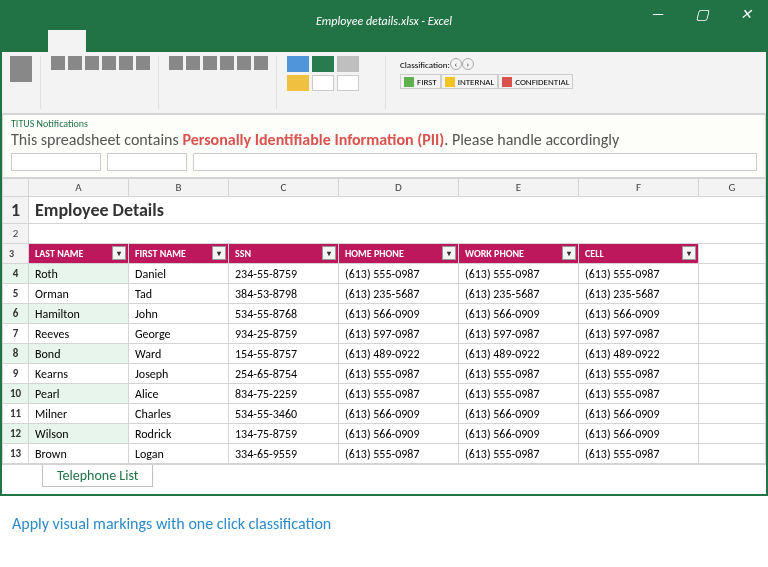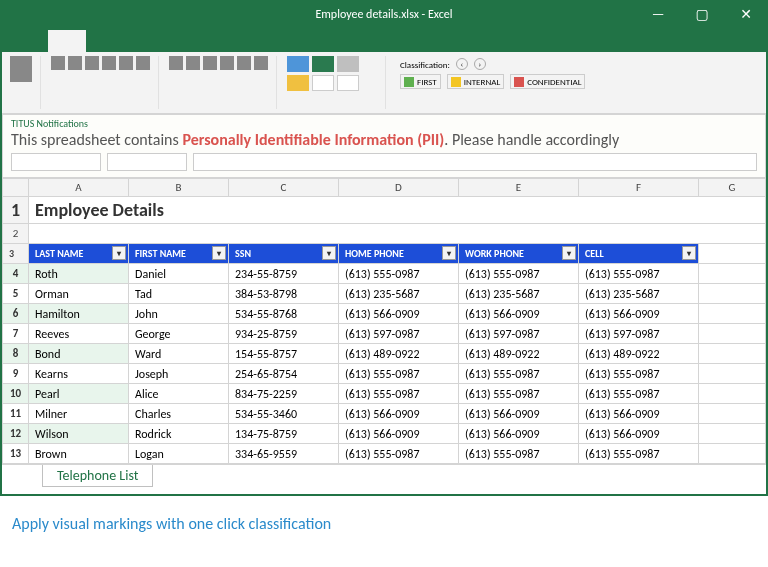--- a/index.html
+++ b/index.html
@@ -1,47 +1,47 @@
 <!DOCTYPE html>
 <html><head>
 <meta charset="utf-8">
 <style>
   * { box-sizing: border-box; margin: 0; padding: 0; }
   body { font-family: "Segoe UI", Calibri, sans-serif; background: #fff; width: 768px; }
   .window { width: 768px; background: #217346; }
-  .titlebar { height: 28px; display: flex; align-items: center; justify-content: center; position: relative; color: #fff; font-size: 12px; }
+  .titlebar { height: 28px; display: flex; align-items: flex-end; justify-content: center; position: relative; color: #fff; font-size: 12px; font-style: italic; }
   .title-controls { position: absolute; right: 0; top: 0; display: flex; }
   .title-btn { width: 44px; height: 28px; display: flex; align-items: center; justify-content: center; color: #fff; font-size: 14px; cursor: pointer; }
   .tabbar { height: 24px; display: flex; align-items: flex-end; padding-left: 6px; gap: 4px; }
   .tab { height: 22px; padding: 0 14px; font-size: 11px; display: flex; align-items: center; color: #fff; cursor: pointer; }
   .tab.active { background: #f3f3f3; color: #217346; font-weight: 600; }
   .ribbon { background: #f3f3f3; height: 62px; border-bottom: 1px solid #d4d4d4; display: flex; padding: 4px 8px; gap: 10px; }
   .ribbon-group { display: flex; flex-direction: column; justify-content: space-between; border-right: 1px solid #e1e1e1; padding-right: 8px; font-size: 8px; color: #666; }
   .ribbon-group:last-child { border-right: none; }
   .ribbon-icons { display: flex; gap: 3px; align-items: flex-start; flex-wrap: wrap; max-width: 120px;}
   .ribbon-icon { width: 14px; height: 14px; background: #888; }
   .swatch { width: 22px; height: 16px; display: inline-block; }
   .classif-group { flex:1; display:flex; flex-direction:column; align-items:stretch; font-size:9px;}
-  .classif-row { display:flex; align-items:center; gap:6px; padding:2px 4px;}
+  .classif-row { display:flex; align-items:center; padding:2px 4px;}
   .classif-label { display:flex; align-items:center; gap:3px; font-size:9px; padding:1px 3px; border:1px solid #ccc; cursor:pointer;}
   .classif-sw { width:10px; height:10px; }
   .notif-bar { background: #fdfdfa; border:1px solid #d4d4d4; padding: 2px 8px 6px 8px; margin:0; }
   .notif-title { font-size: 10px; color: #217346; }
   .notif-text { font-size: 16px; color: #555; }
   .notif-text .pii { color: #d9534f; font-weight: 600; }
   .formula-row { display:flex; gap:6px; padding:4px 6px; background:#fdfdfa; border-bottom:1px solid #d4d4d4;}
   .formula-row input { height:18px; font-size:11px; border:1px solid #ccc; padding:0 3px; }
   .namebox { width:90px;} .fxsmall{width:80px;} .fxbar{flex:1;}
   .sheet-area { background:#fff; border:2px solid #217346; border-top:none; padding-bottom:8px;}
   .grid { width: 100%; border-collapse: collapse; font-size: 12px; table-layout: fixed; }
   .colhdr th { background:#f3f3f3; border:1px solid #d4d4d4; font-weight:400; font-size:11px; color:#444; height:18px; text-align:center;}
   .rownum { background:#f3f3f3; border:1px solid #d4d4d4; text-align:center; font-size:11px; color:#444; width:26px;}
   .grid td { border:1px solid #d4d4d4; padding:2px 6px; height:20px; overflow:hidden; white-space:nowrap; text-overflow:clip;}
   .title-row td { font-size:18px; font-weight:600; color:#333; border-bottom:none;}
-  .hdr-row td { background:#1d4ed8; color:#fff; font-size:10px; font-weight:700; text-transform:uppercase; position:relative; padding-right:18px;}
+  .hdr-row td { background:#be185d; color:#fff; font-size:10px; font-weight:700; text-transform:uppercase; position:relative; padding-right:18px;}
   .filter-btn { position:absolute; right:2px; top:2px; width:14px; height:14px; background:#f3f3f3; border:1px solid #999; display:flex; align-items:center; justify-content:center; font-size:8px; color:#333; cursor:pointer;}
   .data-row.even td:first-of-type, .data-row.even td:nth-of-type(2) { background:#e8f5ec; }
   .data-row.odd td { background:#fff; }
   .data-row td:first-of-type { font-weight:600; color:#333;}
   .sheet-tabs { display:flex; padding-left:40px; height:22px; border-top:1px solid #d4d4d4; align-items:flex-start; background:#fff;}
   .sheet-tab { padding:2px 14px; font-size:14px; border:1px solid #c0c0c0; border-top:none; background:#fff; color:#217346; cursor:pointer;}
   .caption { font-size:16px; color:#2a8acb; padding:18px 12px 10px 12px; font-weight:400;}
 </style>
 </head>
 <body>

